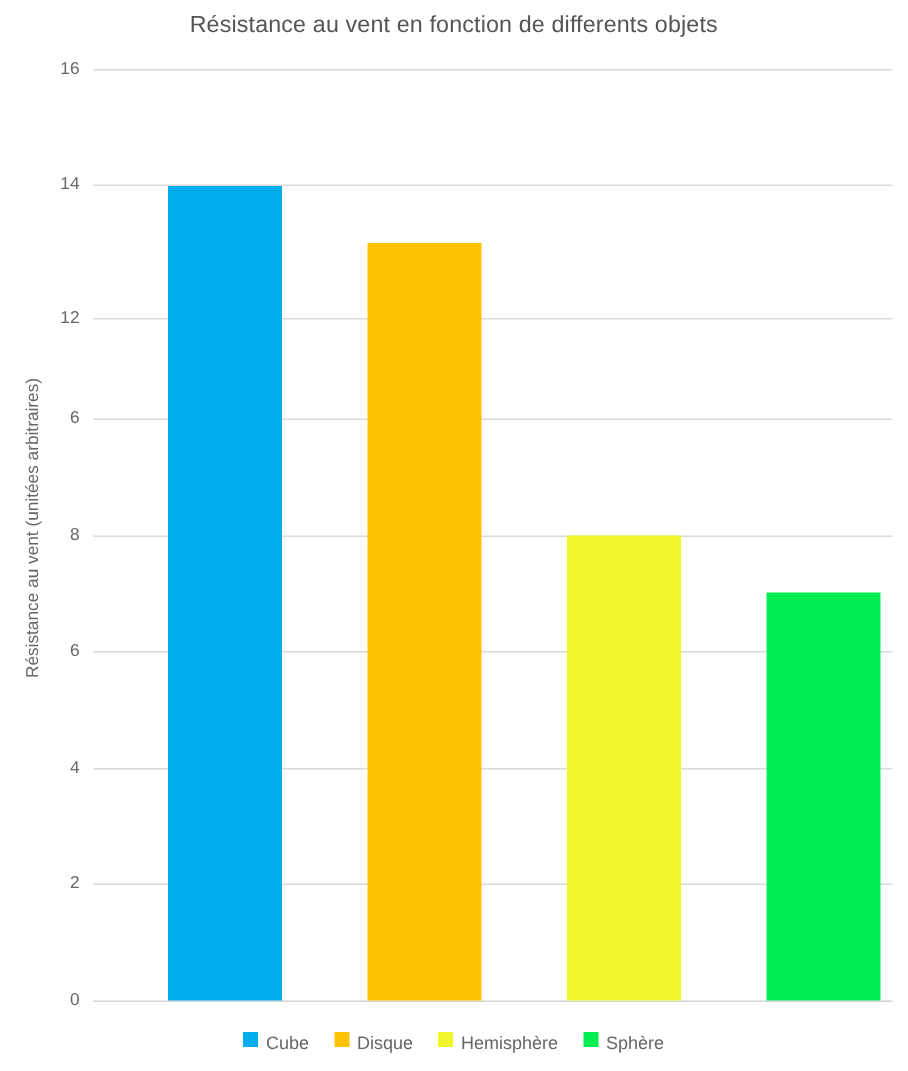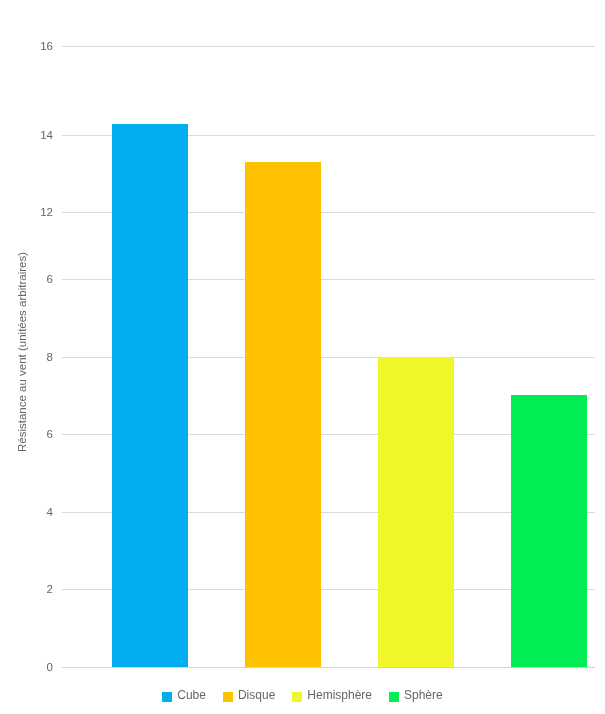--- a/index.html
+++ b/index.html
@@ -102,48 +102,49 @@
     left: 0;
     top: 688px;
     width: 605px;
     display: flex;
     justify-content: center;
     align-items: center;
     gap: 17px;
   }
   .legend-item {
     display: flex;
-    align-items: flex-end;
+    align-items: flex-start;
     gap: 5px;
     font-size: 12px;
     color: #666666;
     white-space: nowrap;
   }
   .legend-swatch {
     width: 10px;
     height: 10px;
     flex: 0 0 auto;
   }
 </style>
 </head>
 <body>
 
 <div id="chart-root">
 
+  <div id="chart-title">Résistance au vent en fonction de differents objets</div>
 
   <div id="y-axis-title">
     <span>Résistance au vent (unitées arbitraires)</span>
   </div>
 
   <div id="plot-area">
     <div id="gridlines">
         <div class="gridline" style="top: 0px;">
           <div class="y-tick-label">16</div>
         </div>
-        <div class="gridline" style="top: 89px;">
+        <div class="gridline" style="top: 77px;">
           <div class="y-tick-label">14</div>
         </div>
         <div class="gridline" style="top: 166px;">
           <div class="y-tick-label">12</div>
         </div>
         <div class="gridline" style="top: 232.875px;">
           <div class="y-tick-label">6</div>
         </div>
         <div class="gridline" style="top: 310.5px;">
           <div class="y-tick-label">8</div>

